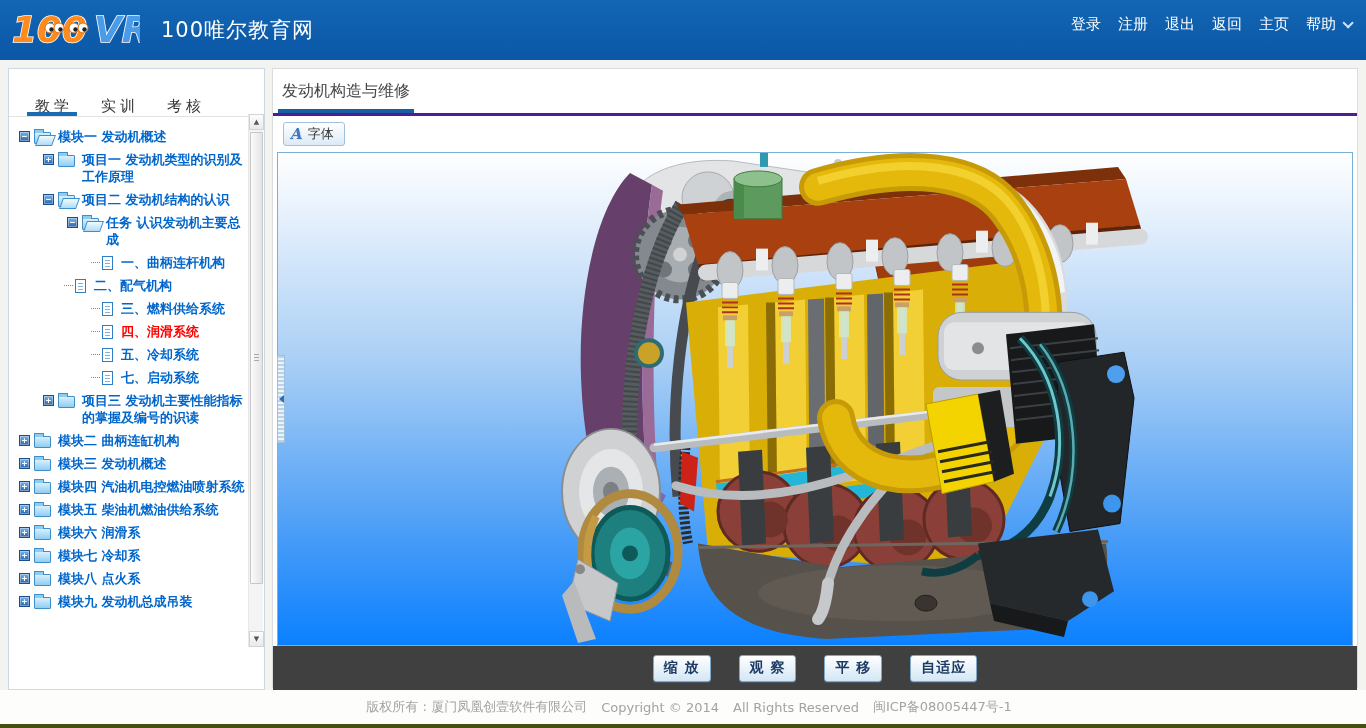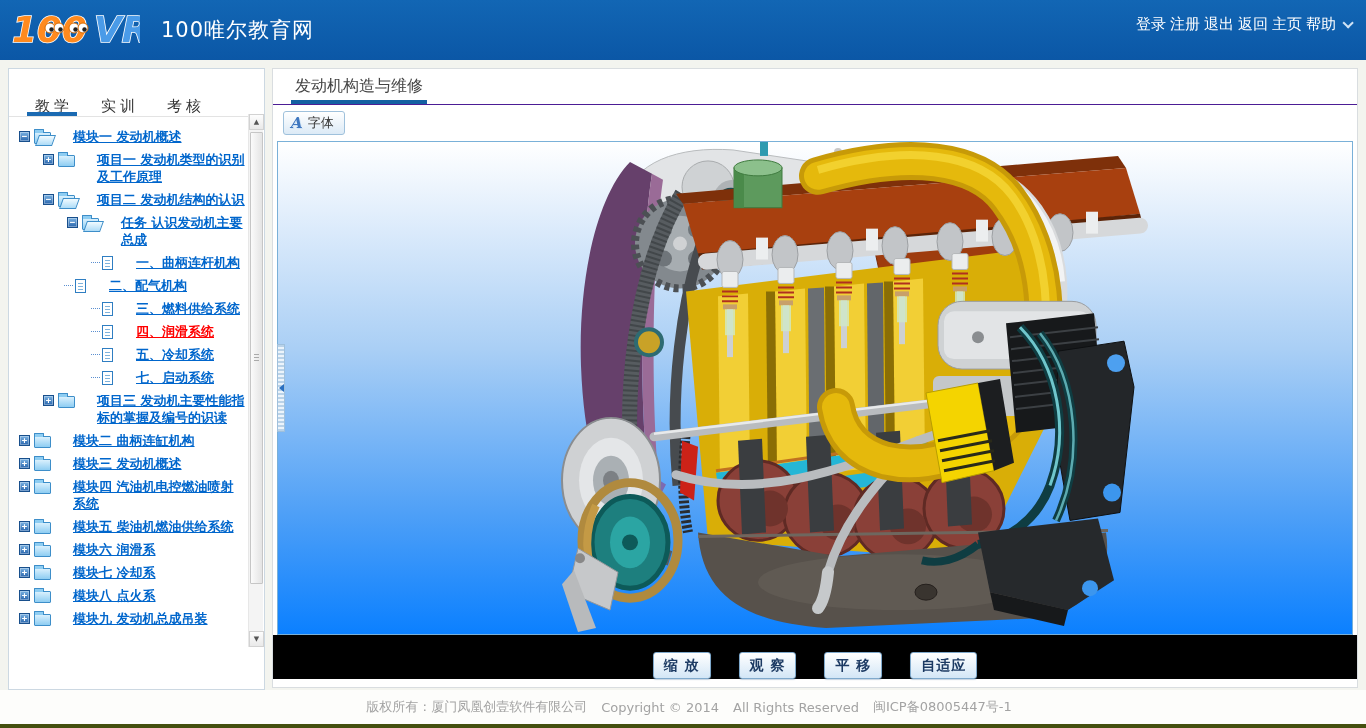--- a/index.html
+++ b/index.html
@@ -4,21 +4,21 @@
 <style>
   * { margin:0; padding:0; box-sizing:border-box; }
   html,body { width:1366px; height:728px; overflow:hidden;
     font-family:"DejaVu Sans","Liberation Sans",sans-serif; background:#f3f4ef; }
 
   
   .hdr { position:absolute; top:0; left:0; width:1366px; height:60px;
     background:linear-gradient(#1266b4,#0b57a6); display:flex; align-items:center; }
   .logo-wrap { display:flex; align-items:center; margin-left:12px; }
   .site-name { color:#fff; font-size:21px; margin-left:21px; letter-spacing:1px; }
-  .hdr-nav { position:absolute; right:16px; top:0; height:49px; display:flex; align-items:center; gap:4px; }
+  .hdr-nav { position:absolute; right:16px; top:0; height:49px; display:flex; align-items:center; gap:17px; }
   .hdr-link { color:#fff; font-size:15px; cursor:pointer; white-space:nowrap; }
   .chev { display:inline-block; width:8px; height:8px; border-right:2px solid #cfe2f5;
     border-bottom:2px solid #cfe2f5; transform:rotate(45deg) translateY(-3px); margin-left:6px; }
 
   
   .content { position:absolute; top:68px; left:8px; width:1350px; height:622px; }
   .sidebar { position:absolute; left:0; top:0; width:257px; height:622px;
     background:#fff; border:1px solid #ccd8e2; }
   .main { position:absolute; left:264px; top:0; width:1086px; height:620px;
     background:#fff; border:1px solid #d9dde0; }
@@ -44,21 +44,21 @@
     background:linear-gradient(#d9f0fd,#8ecdf2); border:1px solid #3d8ec9; border-radius:1px; }
   .icon-folder::before { content:""; position:absolute; top:-4px; left:-1px; width:8px; height:3px;
     background:#8ecdf2; border:1px solid #3d8ec9; border-bottom:none; border-radius:1px 1px 0 0; }
   .icon-folder.open::after { content:""; position:absolute; left:0px; top:2px; width:15px; height:9px;
     background:linear-gradient(#f2fbff,#aedcf7); border:1px solid #3d8ec9;
     transform:skewX(-20deg); transform-origin:bottom left; }
   .icon-doc { width:11px; height:14px; margin:1px 6px 0 0; flex:0 0 11px;
     background:#fff; border:1px solid #2f7ec2; position:relative; }
   .icon-doc::before { content:""; position:absolute; top:3px; left:2px; right:2px; height:8px;
     background:repeating-linear-gradient(#7fb3dc 0 1px,transparent 1px 3px); }
-  .tlabel { margin-left:17px;text-decoration:underline; }
+  .tlabel { margin-left:2px; }
 
   
   .sscroll { position:absolute; right:1px; top:45px; width:15px; height:533px; background:#f4f4f4; border-left:1px solid #e7e7e7; }
   .sbtn { position:absolute; left:0; width:15px; height:16px; background:linear-gradient(#fdfdfd,#e9e9e9);
     border:1px solid #d2d2d2; color:#555; font-size:7px; text-align:center; line-height:15px; }
   .sbtn.up { top:0; } .sbtn.down { bottom:0; }
   .sthumb { position:absolute; left:1px; top:18px; width:13px; height:452px;
     background:linear-gradient(90deg,#fbfbfb,#e4e4e4); border:1px solid #c6c6c6; border-radius:1px; }
   .sthumb::after { content:""; position:absolute; left:3px; right:3px; top:50%; height:7px; margin-top:-4px;
     background:repeating-linear-gradient(#aaa 0 1px,transparent 1px 3px); }
@@ -70,39 +70,39 @@
   .search-box input { width:100%; height:27px; border:1px solid #2f84c7; padding:0 28px 0 8px;
     font-size:13px; color:#444; outline:none; background:#fff;
     font-family:"DejaVu Sans","Liberation Sans",sans-serif; }
   .search-box input::placeholder { color:#666; }
   .mag { position:absolute; right:7px; top:5px; width:13px; height:13px;
     border:2px solid #4a90c4; border-radius:50%; background:radial-gradient(#eaf6ff,#bfe0f5); cursor:pointer; }
   .mag::after { content:""; position:absolute; left:11px; top:11px; width:7px; height:3px;
     background:#d59a2b; transform:rotate(45deg); border-radius:2px; }
 
   
-  .mtab-bar { height:36px; border-bottom:1px solid #4c1d95; display:flex; align-items:stretch; padding-left:18px; }
+  .mtab-bar { height:47px; border-bottom:3px solid #4c1d95; display:flex; align-items:stretch; padding-left:5px; }
   .mtab { position:relative; display:flex; align-items:center; font-size:16px; color:#444; padding:0 4px; cursor:pointer; }
   .mtab::after { content:""; position:absolute; left:0; right:0; bottom:0; height:4px; background:#1460a2; }
   .toolbar { height:36px; display:flex; align-items:center; padding-left:10px; background:#fff; }
   .font-btn { display:flex; align-items:center; gap:5px; height:24px; padding:0 10px 0 7px;
     background:linear-gradient(#ffffff,#dcEAF6); background:linear-gradient(#ffffff,#dceaf6);
     border:1px solid #9fc1dc; border-radius:3px; cursor:pointer; font-size:13px; color:#333; }
   .font-btn .aicon { font-family:"DejaVu Serif","Liberation Serif",serif; font-style:italic; font-weight:bold;
     font-size:15px; color:#3f77c0; text-shadow:1px 1px 0 #cfe3f5; }
 
   .viewer { position:relative; margin:0 4px; height:494px; border:1px solid #79b0d8;
     background:linear-gradient(#ffffff 0%, #e3effc 14%, #aacff5 42%, #4d9ff7 76%, #0b80ff 100%); }
   .viewer svg { position:absolute; left:0; top:0; }
   .splitter { position:absolute; left:-1px; top:50%; transform:translateY(-50%); width:8px; height:88px;
     background:repeating-linear-gradient(#b9d2e8 0 2px,#ecf4fb 2px 4px); border:1px solid #9fc0dc; cursor:pointer; }
   .splitter::after { content:""; position:absolute; left:1px; top:50%; margin-top:-4px;
     border-top:4px solid transparent; border-bottom:4px solid transparent; border-right:5px solid #2a6fc0; }
 
-  .controls { height:44px; background:#000000; display:flex; align-items:flex-end; justify-content:center; gap:28px; }
+  .controls { height:44px; background:#404040; display:flex; align-items:center; justify-content:center; gap:28px; }
   .ctl-btn { min-width:56px; height:27px; padding:0 10px; background:linear-gradient(#ffffff,#d3e6f6);
     border:1px solid #7fa9cc; border-radius:3px; font-size:14px; font-weight:bold; color:#1c3a63;
     letter-spacing:1px; cursor:pointer; box-shadow:0 1px 1px rgba(90,130,170,.35);
     font-family:"DejaVu Sans","Liberation Sans",sans-serif; }
 
   
   .footer { position:absolute; left:0; top:690px; width:1366px; height:34px;
     display:flex; align-items:center; justify-content:center; gap:14px;
     color:#a3a3a3; font-size:13px; background:#fdfdfb;padding-left:12px; }
   .foot-strip { position:absolute; left:0; bottom:0; width:1366px; height:4px; background:#44500f; }

